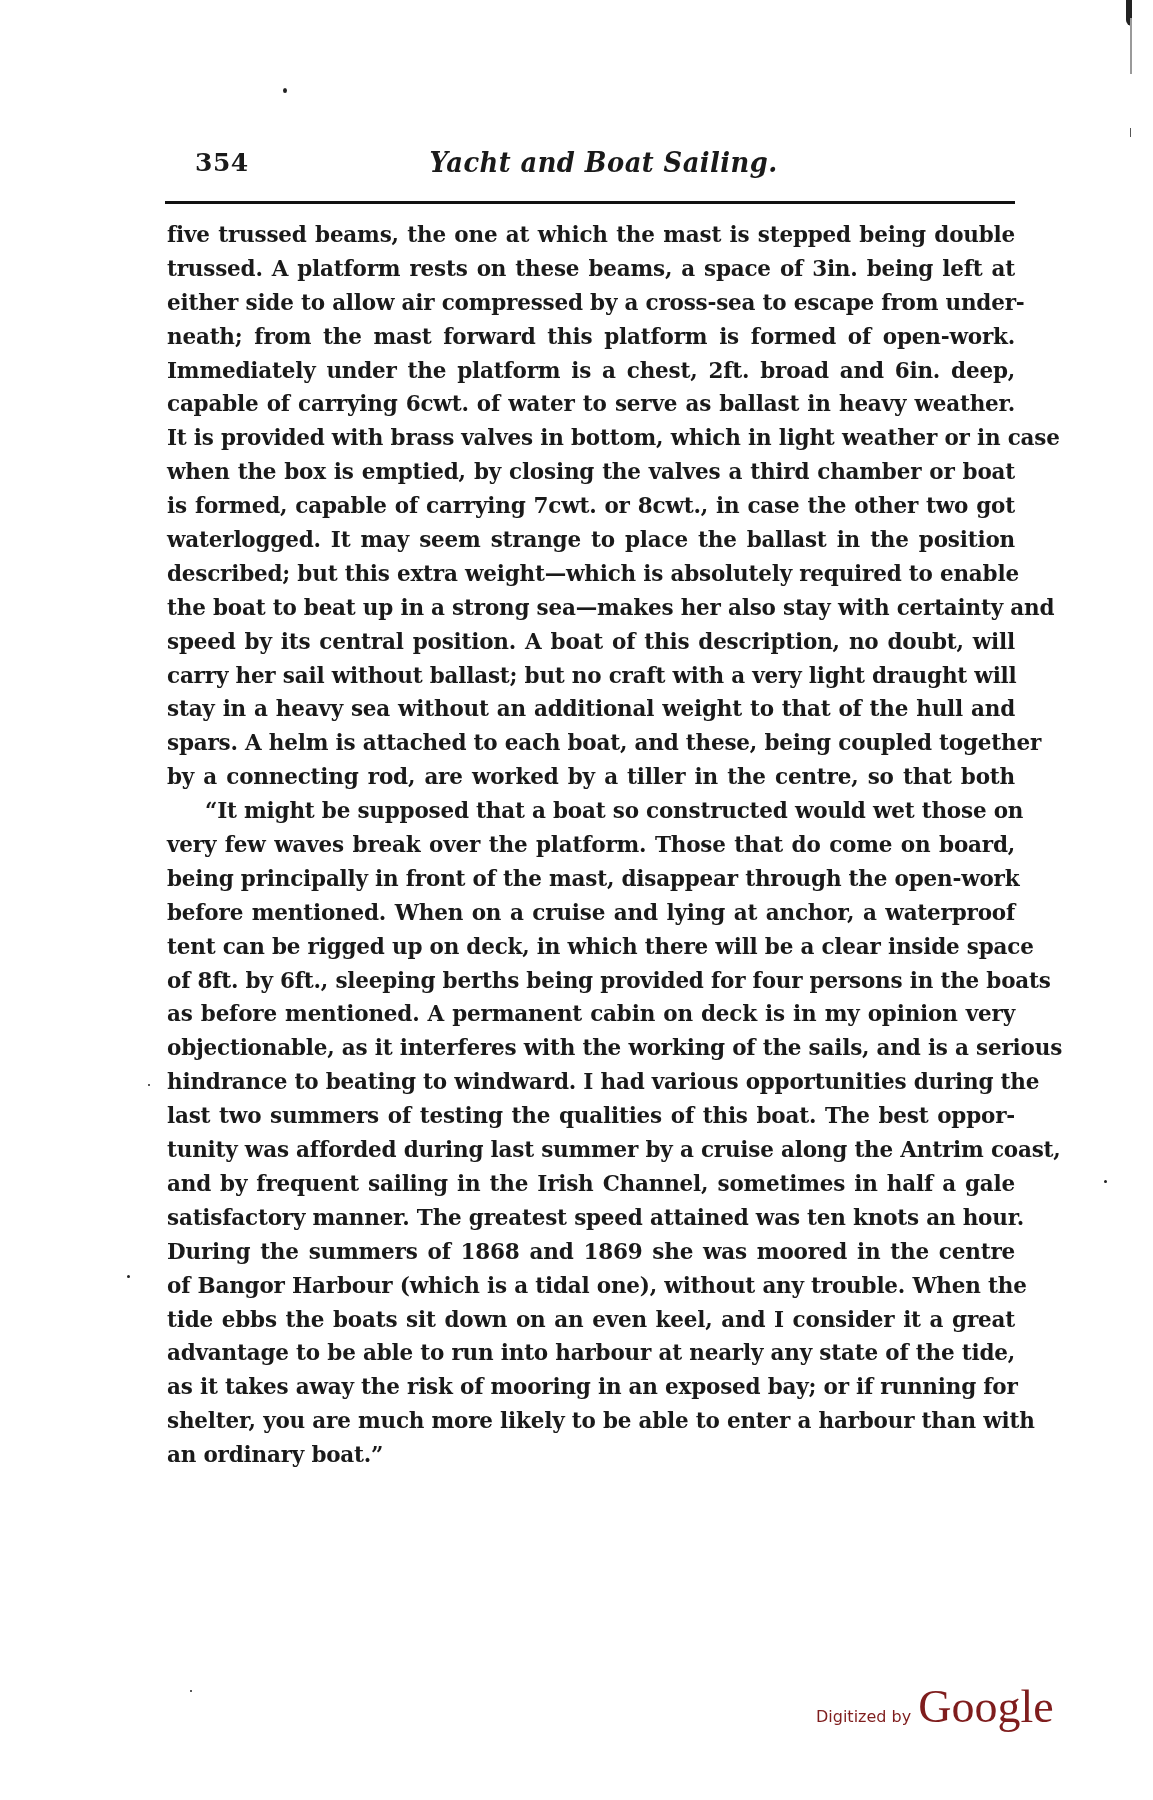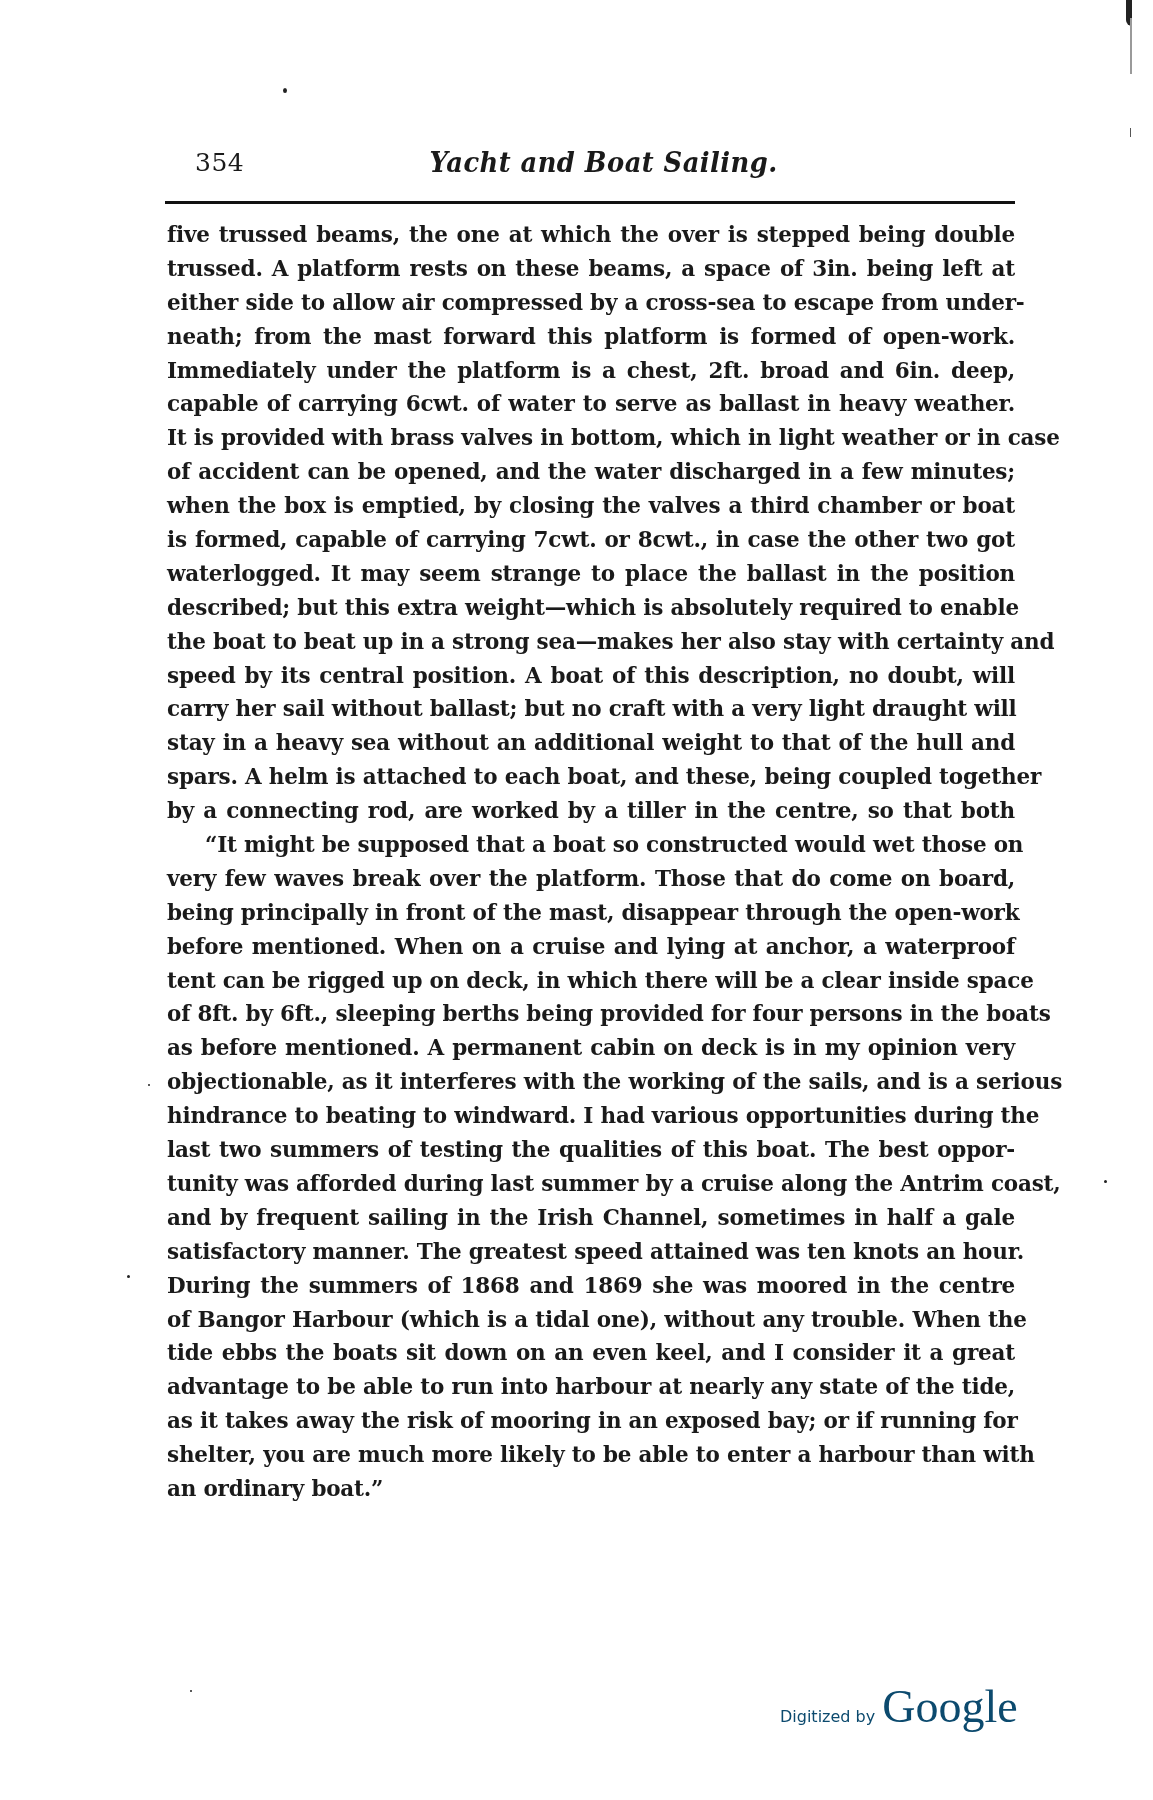--- a/index.html
+++ b/index.html
@@ -21,21 +21,21 @@
     position: absolute; left: 1130px; top: 128px; width: 1px; height: 9px;
     background: #555;
   }
   .speck { position: absolute; background: #222; border-radius: 50%; }
 
   .page-header {
     position: absolute; left: 195px; top: 140px; width: 817px; height: 50px;
   }
   .page-number {
     position: absolute; left: 0; top: 8px;
-    font-family: "DejaVu Serif", serif; font-weight: normal; font-size: 25px;
+    font-family: "DejaVu Serif", serif; font-weight: bold; font-size: 25px;
     letter-spacing: 0.5px;
   }
   .running-title {
     position: absolute; left: 0; right: 0; top: 6px; text-align: center;
     font-family: "DejaVu Serif", serif; font-style: italic; font-weight: bold;
     font-size: 28px; letter-spacing: 0.5px;
     transform: scaleX(0.92);
   }
   .header-rule {
     position: absolute; left: 165px; top: 201px; width: 850px; height: 3px;
@@ -49,22 +49,22 @@
     letter-spacing: -0.2px;
   }
   .line {
     display: block; text-align: justify; text-align-last: justify;
     white-space: nowrap; height: 33.9px;
   }
   .line.last { text-align-last: left; }
   .line.indent { padding-left: 38px; }
 
   .watermark {
-    position: absolute; left: 780px; top: 1680px; height: 60px;
-    color: #0c4a6e; white-space: nowrap;
+    position: absolute; left: 816px; top: 1680px; height: 60px;
+    color: #7f1d1d; white-space: nowrap;
   }
   .wm-small {
     font-family: "DejaVu Sans", sans-serif; font-size: 16px;
     vertical-align: baseline;
   }
   .wm-big {
     font-family: "Liberation Serif", serif; font-size: 46px;
     margin-left: 2px; vertical-align: baseline;
   }
 </style>
@@ -80,28 +80,27 @@
 <div class="speck" style="left:148px;top:1084px;width:2px;height:2px;"></div>
 <div class="speck" style="left:190px;top:1690px;width:2px;height:2px;"></div>
 
 <header class="page-header">
   <span class="page-number">354</span>
   <span class="running-title">Yacht and Boat Sailing.</span>
 </header>
 <div class="header-rule"></div>
 
 <main class="body-text" id="body-text">
-    <span class="line">five trussed beams, the one at which the over is stepped being double</span>
+    <span class="line">five trussed beams, the one at which the mast is stepped being double</span>
     <span class="line">trussed.  A platform rests on these beams, a space of 3in. being left at</span>
     <span class="line">either side to allow air compressed by a cross-sea to escape from under-</span>
     <span class="line">neath; from the mast forward this platform is formed of open-work.</span>
     <span class="line">Immediately under the platform is a chest, 2ft. broad and 6in. deep,</span>
     <span class="line">capable of carrying 6cwt. of water to serve as ballast in heavy weather.</span>
     <span class="line">It is provided with brass valves in bottom, which in light weather or in case</span>
-    <span class="line">of accident can be opened, and the water discharged in a few minutes;</span>
     <span class="line">when the box is emptied, by closing the valves a third chamber or boat</span>
     <span class="line">is formed, capable of carrying 7cwt. or 8cwt., in case the other two got</span>
     <span class="line">waterlogged.  It may seem strange to place the ballast in the position</span>
     <span class="line">described; but this extra weight—which is absolutely required to enable</span>
     <span class="line">the boat to beat up in a strong sea—makes her also stay with certainty and</span>
     <span class="line">speed by its central position.  A boat of this description, no doubt, will</span>
     <span class="line">carry her sail without ballast; but no craft with a very light draught will</span>
     <span class="line">stay in a heavy sea without an additional weight to that of the hull and</span>
     <span class="line">spars.  A helm is attached to each boat, and these, being coupled together</span>
     <span class="line">by a connecting rod, are worked by a tiller in the centre, so that both</span>

